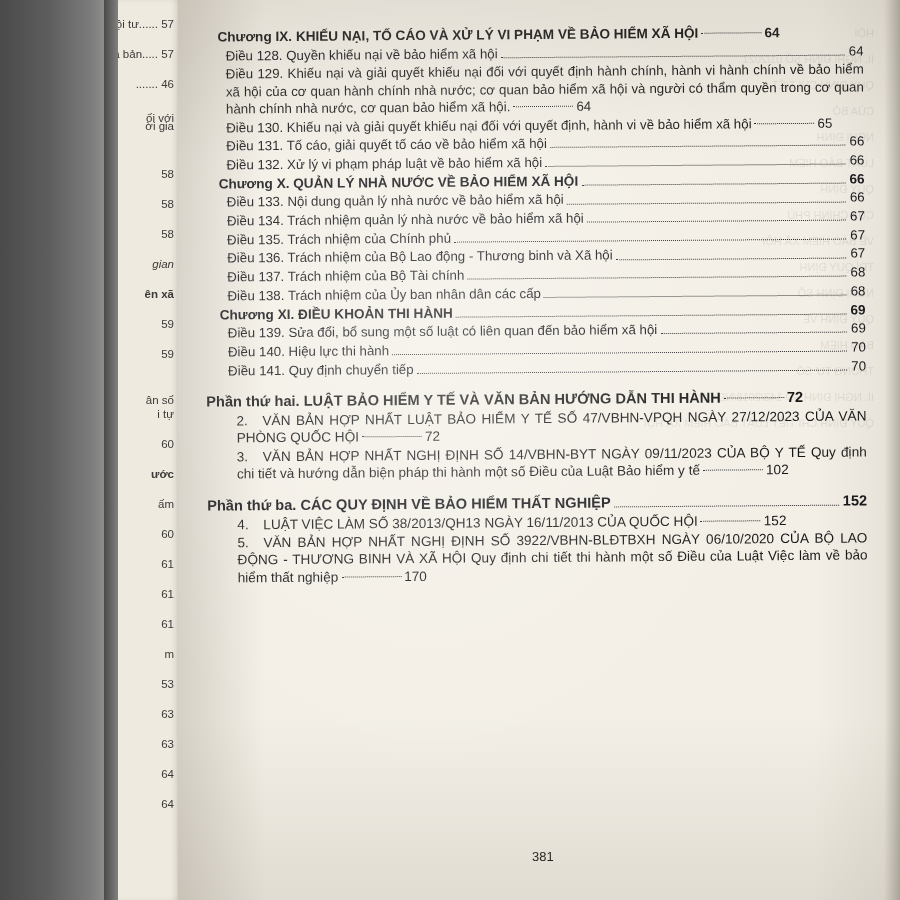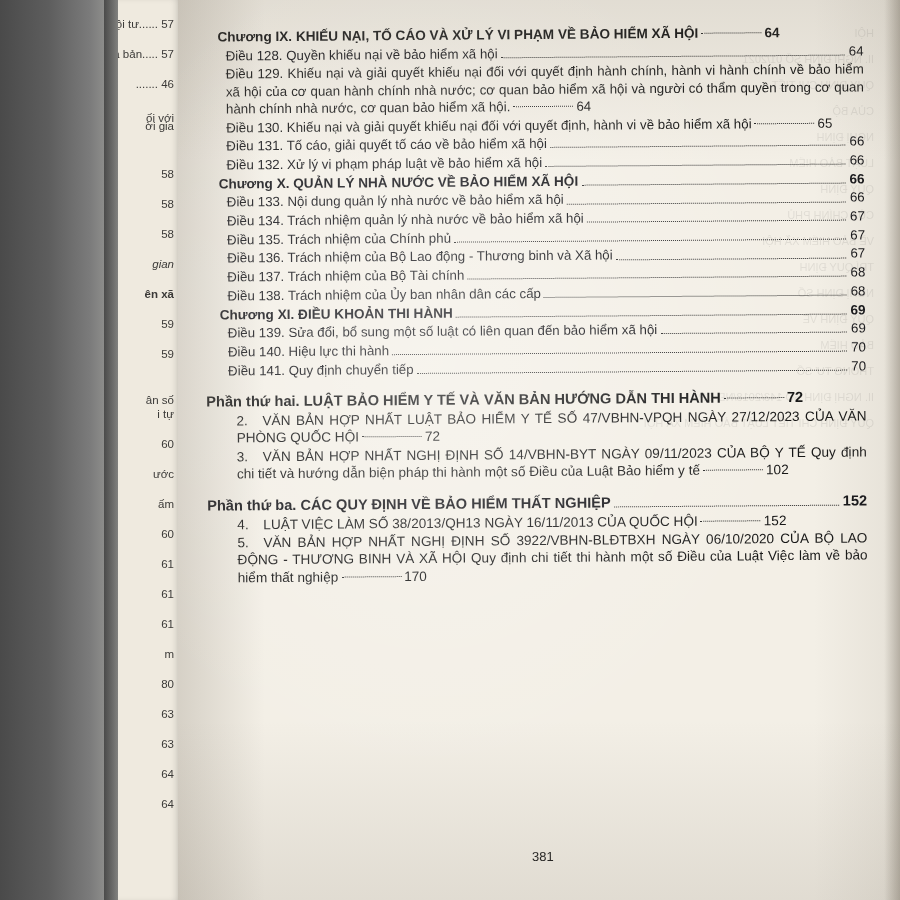--- a/index.html
+++ b/index.html
@@ -189,28 +189,28 @@
         <div class="facing-line" style="top: 168px;">58</div>
         <div class="facing-line" style="top: 198px;">58</div>
         <div class="facing-line" style="top: 228px;">58</div>
         <div class="facing-line" style="top: 258px; font-style: italic;">gian</div>
         <div class="facing-line" style="top: 288px; font-weight: bold;">ên xã</div>
         <div class="facing-line" style="top: 318px;">59</div>
         <div class="facing-line" style="top: 348px;">59</div>
         <div class="facing-line" style="top: 378px; margin-top: 16px;">ân số</div>
         <div class="facing-line" style="top: 408px;">i tự</div>
         <div class="facing-line" style="top: 438px;">60</div>
-        <div class="facing-line" style="top: 468px;">ước</div>
+        <div class="facing-line" style="top: 468px; font-weight: bold;">ước</div>
         <div class="facing-line" style="top: 498px;">ấm</div>
         <div class="facing-line" style="top: 528px;">60</div>
         <div class="facing-line" style="top: 558px;">61</div>
         <div class="facing-line" style="top: 588px;">61</div>
         <div class="facing-line" style="top: 618px;">61</div>
         <div class="facing-line" style="top: 648px;">m</div>
-        <div class="facing-line" style="top: 678px;">80</div>
+        <div class="facing-line" style="top: 678px;">53</div>
         <div class="facing-line" style="top: 708px;">63</div>
         <div class="facing-line" style="top: 738px;">63</div>
         <div class="facing-line" style="top: 768px;">64</div>
         <div class="facing-line" style="top: 798px;">64</div>
       </div>
   </div>
 
   <div class="main-page">
     <div class="bleed">HỘI
 II. NGHỊ ĐỊNH SỐ 01/2021

